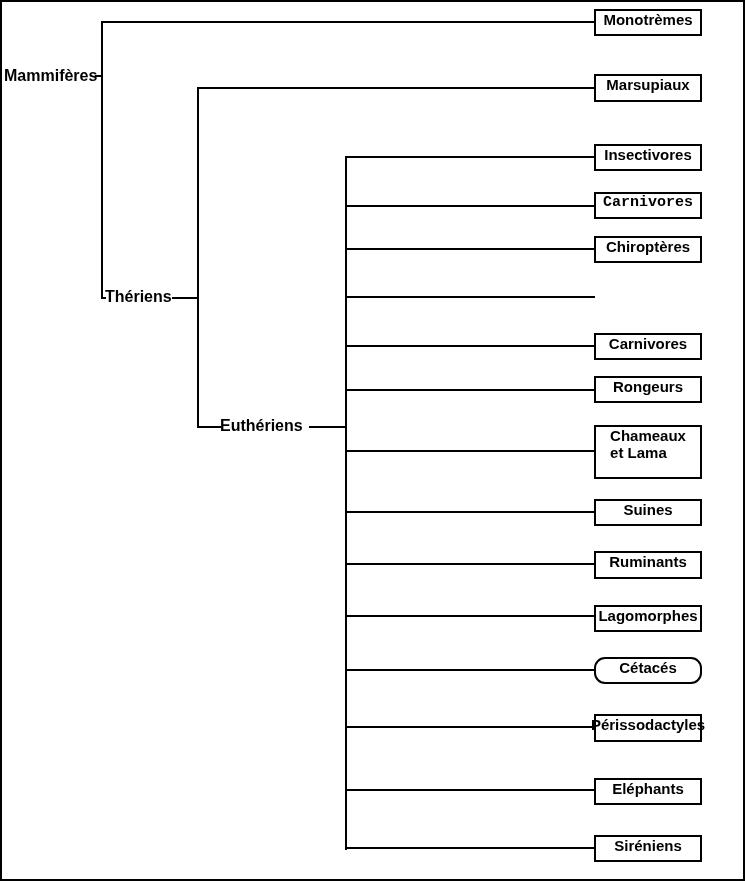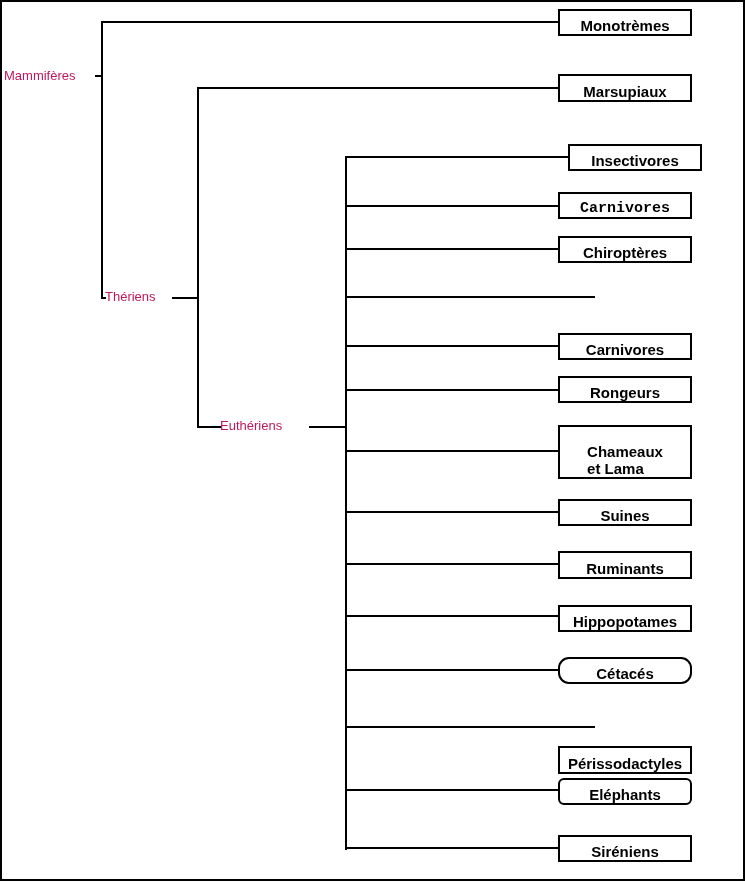--- a/index.html
+++ b/index.html
@@ -8,28 +8,28 @@
     width:741px;height:877px;
     border:2px solid #000;
     background:#fff;
     font-family:"Liberation Sans", sans-serif;
     overflow:hidden;
   }
   .vline{position:absolute;width:2px;background:#000;}
   .hline{position:absolute;height:2px;background:#000;}
   .node-label{
     position:absolute;
-    font-size:13px;font-weight:normal;color:#be185d;
+    font-size:16px;font-weight:bold;color:#000000;
     line-height:16px;white-space:nowrap;
   }
   .leaf{
-    position:absolute;left:556px;width:134px;
+    position:absolute;left:592px;width:108px;
     border:2px solid #000;background:#fff;
     box-sizing:border-box;
-    display:flex;align-items:flex-end;justify-content:center;
+    display:flex;align-items:flex-start;justify-content:center;
   }
   .leaf span{
     font-size:15px;font-weight:bold;color:#000;
     line-height:17px;white-space:pre-line;text-align:left;
   }
 </style>
 </head>
 <body>
 
 <div class="canvas">
@@ -64,21 +64,21 @@
   <div class="hline" style="left:343px;top:724px;width:250px;"></div>
   <div class="hline" style="left:343px;top:787px;width:250px;"></div>
   <div class="hline" style="left:343px;top:845px;width:250px;"></div>
 
   <div class="leaf" style="top:7px;height:27px;">
     <span>Monotrèmes</span>
   </div>
   <div class="leaf" style="top:72px;height:28px;">
     <span>Marsupiaux</span>
   </div>
-  <div class="leaf" style="top:142px;height:27px;margin-left:10px;">
+  <div class="leaf" style="top:142px;height:27px;">
     <span>Insectivores</span>
   </div>
   <div class="leaf" style="top:190px;height:27px;font-family:Liberation Mono, monospace;">
     <span>Carnivores</span>
   </div>
   <div class="leaf" style="top:234px;height:27px;">
     <span>Chiroptères</span>
   </div>
   <div class="leaf" style="top:331px;height:27px;">
     <span>Carnivores</span>
@@ -90,28 +90,28 @@
     <span>Chameaux
 et Lama</span>
   </div>
   <div class="leaf" style="top:497px;height:27px;">
     <span>Suines</span>
   </div>
   <div class="leaf" style="top:549px;height:28px;">
     <span>Ruminants</span>
   </div>
   <div class="leaf" style="top:603px;height:27px;">
-    <span>Hippopotames</span>
+    <span>Lagomorphes</span>
   </div>
   <div class="leaf" style="top:655px;height:27px;border-radius:11px;">
     <span>Cétacés</span>
   </div>
-  <div class="leaf" style="top:712px;height:28px;margin-top:32px;">
+  <div class="leaf" style="top:712px;height:28px;">
     <span>Périssodactyles</span>
   </div>
-  <div class="leaf" style="top:776px;height:27px;border-radius:6px;">
+  <div class="leaf" style="top:776px;height:27px;">
     <span>Eléphants</span>
   </div>
   <div class="leaf" style="top:833px;height:27px;">
     <span>Siréniens</span>
   </div>
 
 </div>
 
 </body></html>

